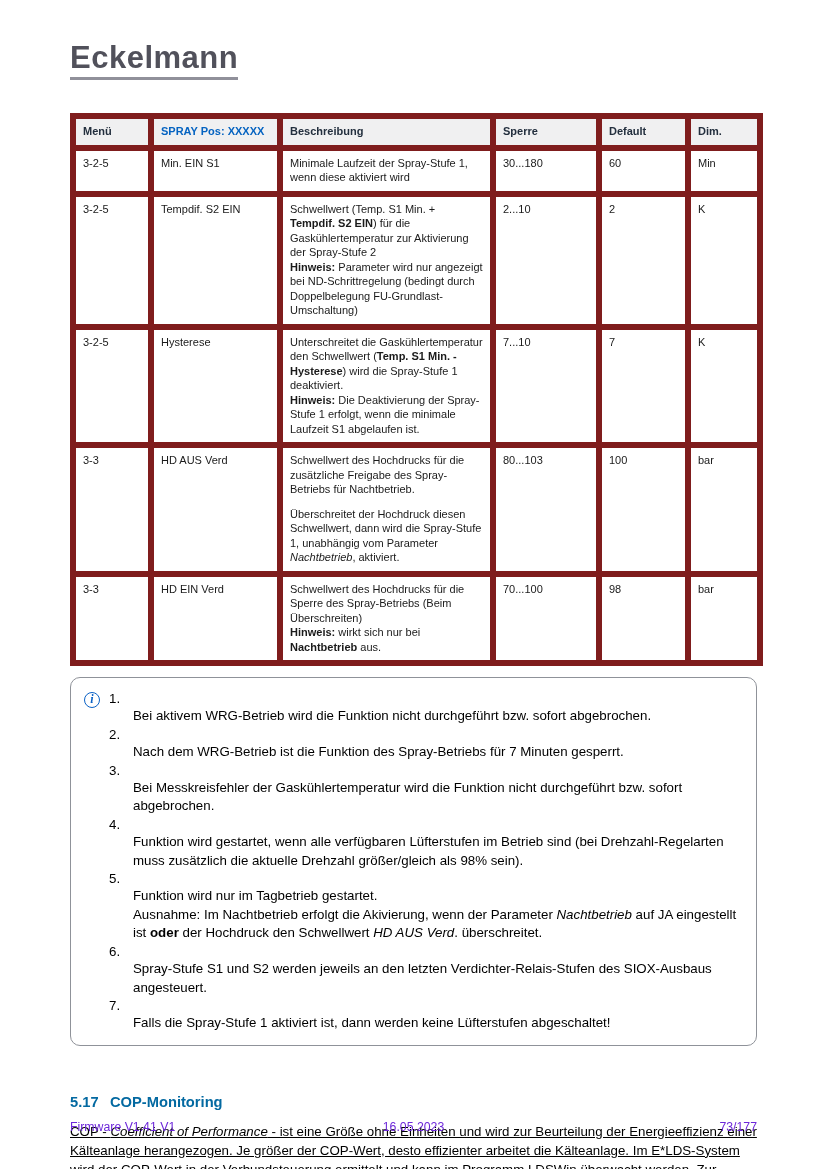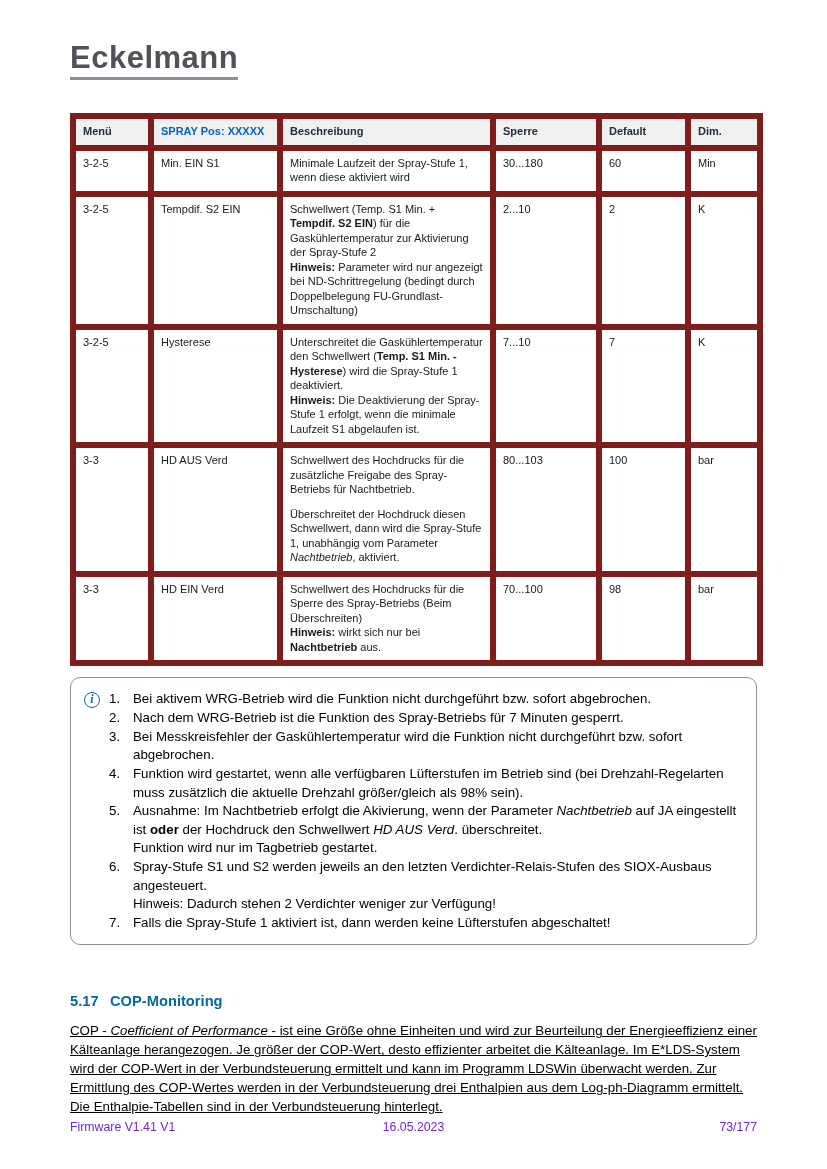--- a/index.html
+++ b/index.html
@@ -41,21 +41,21 @@
   .info-icon {
     flex:0 0 auto; width:16px; height:16px;
     border:1.6px solid #0b62c6; border-radius:50%;
     color:#0b62c6; font-family:"Liberation Serif",serif;
     font-style:italic; font-weight:700; font-size:12px; line-height:13px;
     text-align:center; margin-top:2px;
   }
   .notes { flex:1; font-size:13.3px; line-height:1.4; color:#000; }
   .note-item { display:flex; }
   .note-item .num { flex:0 0 24px; }
-  .note-body { flex:1; }
+  .note-body { flex:1;margin-top:17px; }
 
   
   .section-heading { margin-top:48px; font-size:14.7px; font-weight:700; display:flex; color:#0369a1; }
   .section-heading .sec-num { width:40px; flex:0 0 auto; }
   .body-paragraph { margin-top:13px; width:687px; font-size:13.3px; line-height:1.42; color:#000;text-decoration:underline; }
 
   
   .footer {
     position:absolute; left:70px; top:1120px; width:687px;
     display:flex; font-size:12.3px; color:#6d28d9;
@@ -174,29 +174,28 @@
         </div>
         <div class="note-item">
           <span class="num">4.</span>
           <div class="note-body">
             <div class="para"><span>Funktion wird gestartet, wenn alle verfügbaren Lüfterstufen im Betrieb sind (bei Drehzahl-Regelarten muss zusätzlich die aktuelle Drehzahl größer/gleich als 98% sein).</span></div>
           </div>
         </div>
         <div class="note-item">
           <span class="num">5.</span>
           <div class="note-body">
+            <div class="para"><span>Funktion wird nur im Tagbetrieb gestartet.</span></div>
             <div class="para"><span>Ausnahme: Im Nachtbetrieb erfolgt die Akivierung, wenn der Parameter </span><span class="i">Nachtbetrieb</span><span> auf JA eingestellt ist </span><span class="b">oder</span><span> der Hochdruck den Schwellwert </span><span class="i">HD AUS Verd</span><span>. überschreitet.</span></div>
-            <div class="para"><span>Funktion wird nur im Tagbetrieb gestartet.</span></div>
           </div>
         </div>
         <div class="note-item">
           <span class="num">6.</span>
           <div class="note-body">
             <div class="para"><span>Spray-Stufe S1 und S2 werden jeweils an den letzten Verdichter-Relais-Stufen des SIOX-Ausbaus angesteuert.</span></div>
-            <div class="para"><span>Hinweis: Dadurch stehen 2 Verdichter weniger zur Verfügung!</span></div>
           </div>
         </div>
         <div class="note-item">
           <span class="num">7.</span>
           <div class="note-body">
             <div class="para"><span>Falls die Spray-Stufe 1 aktiviert ist, dann werden keine Lüfterstufen abgeschaltet!</span></div>
           </div>
         </div>
       </div>
   </div>

